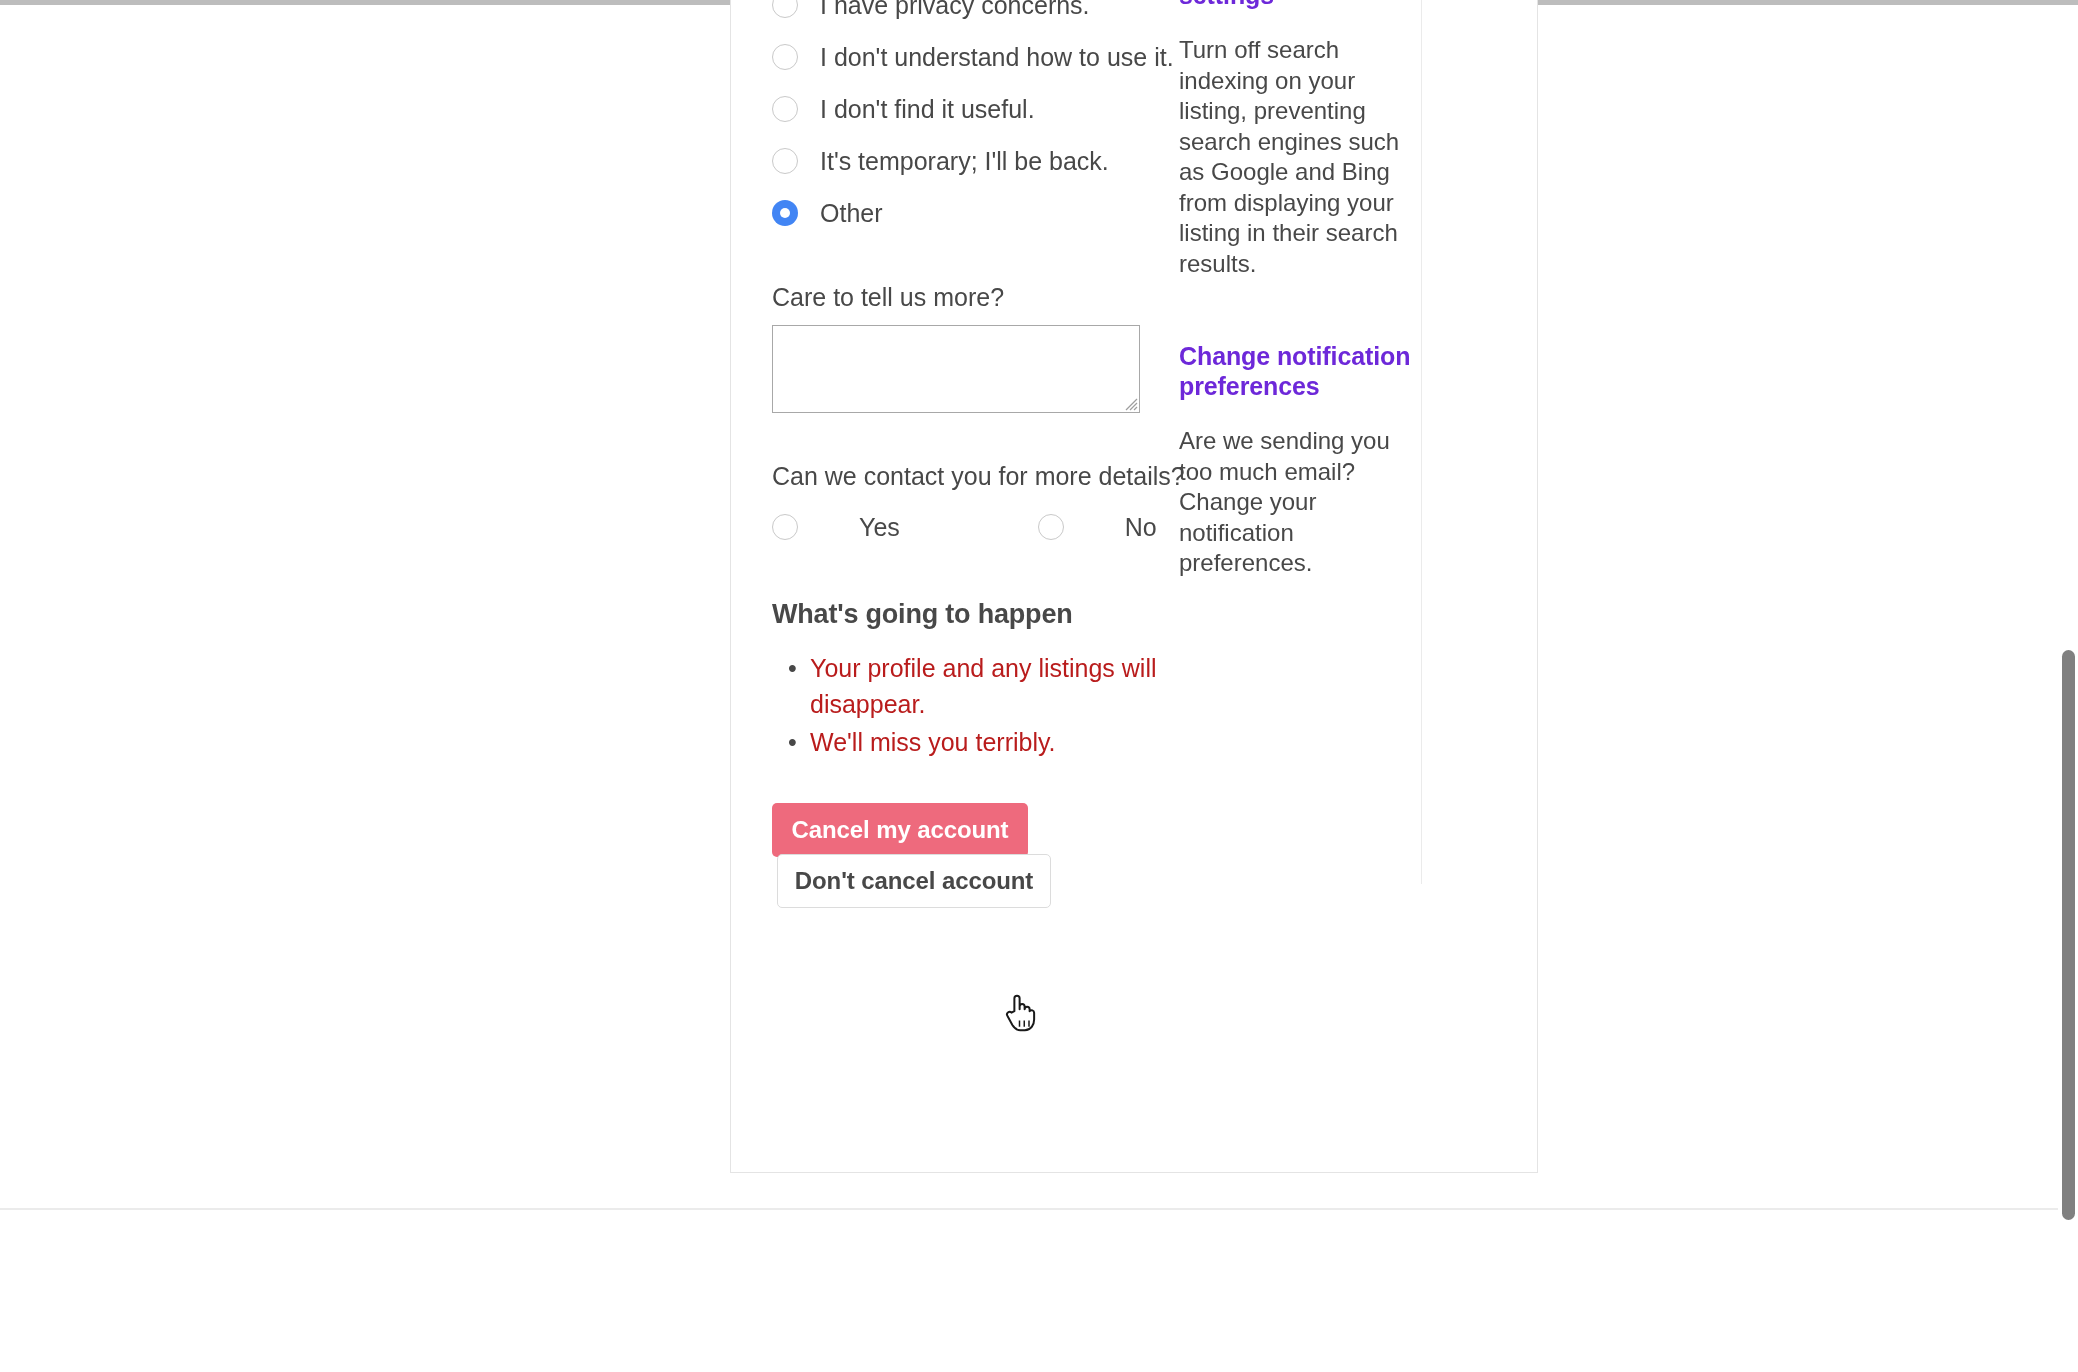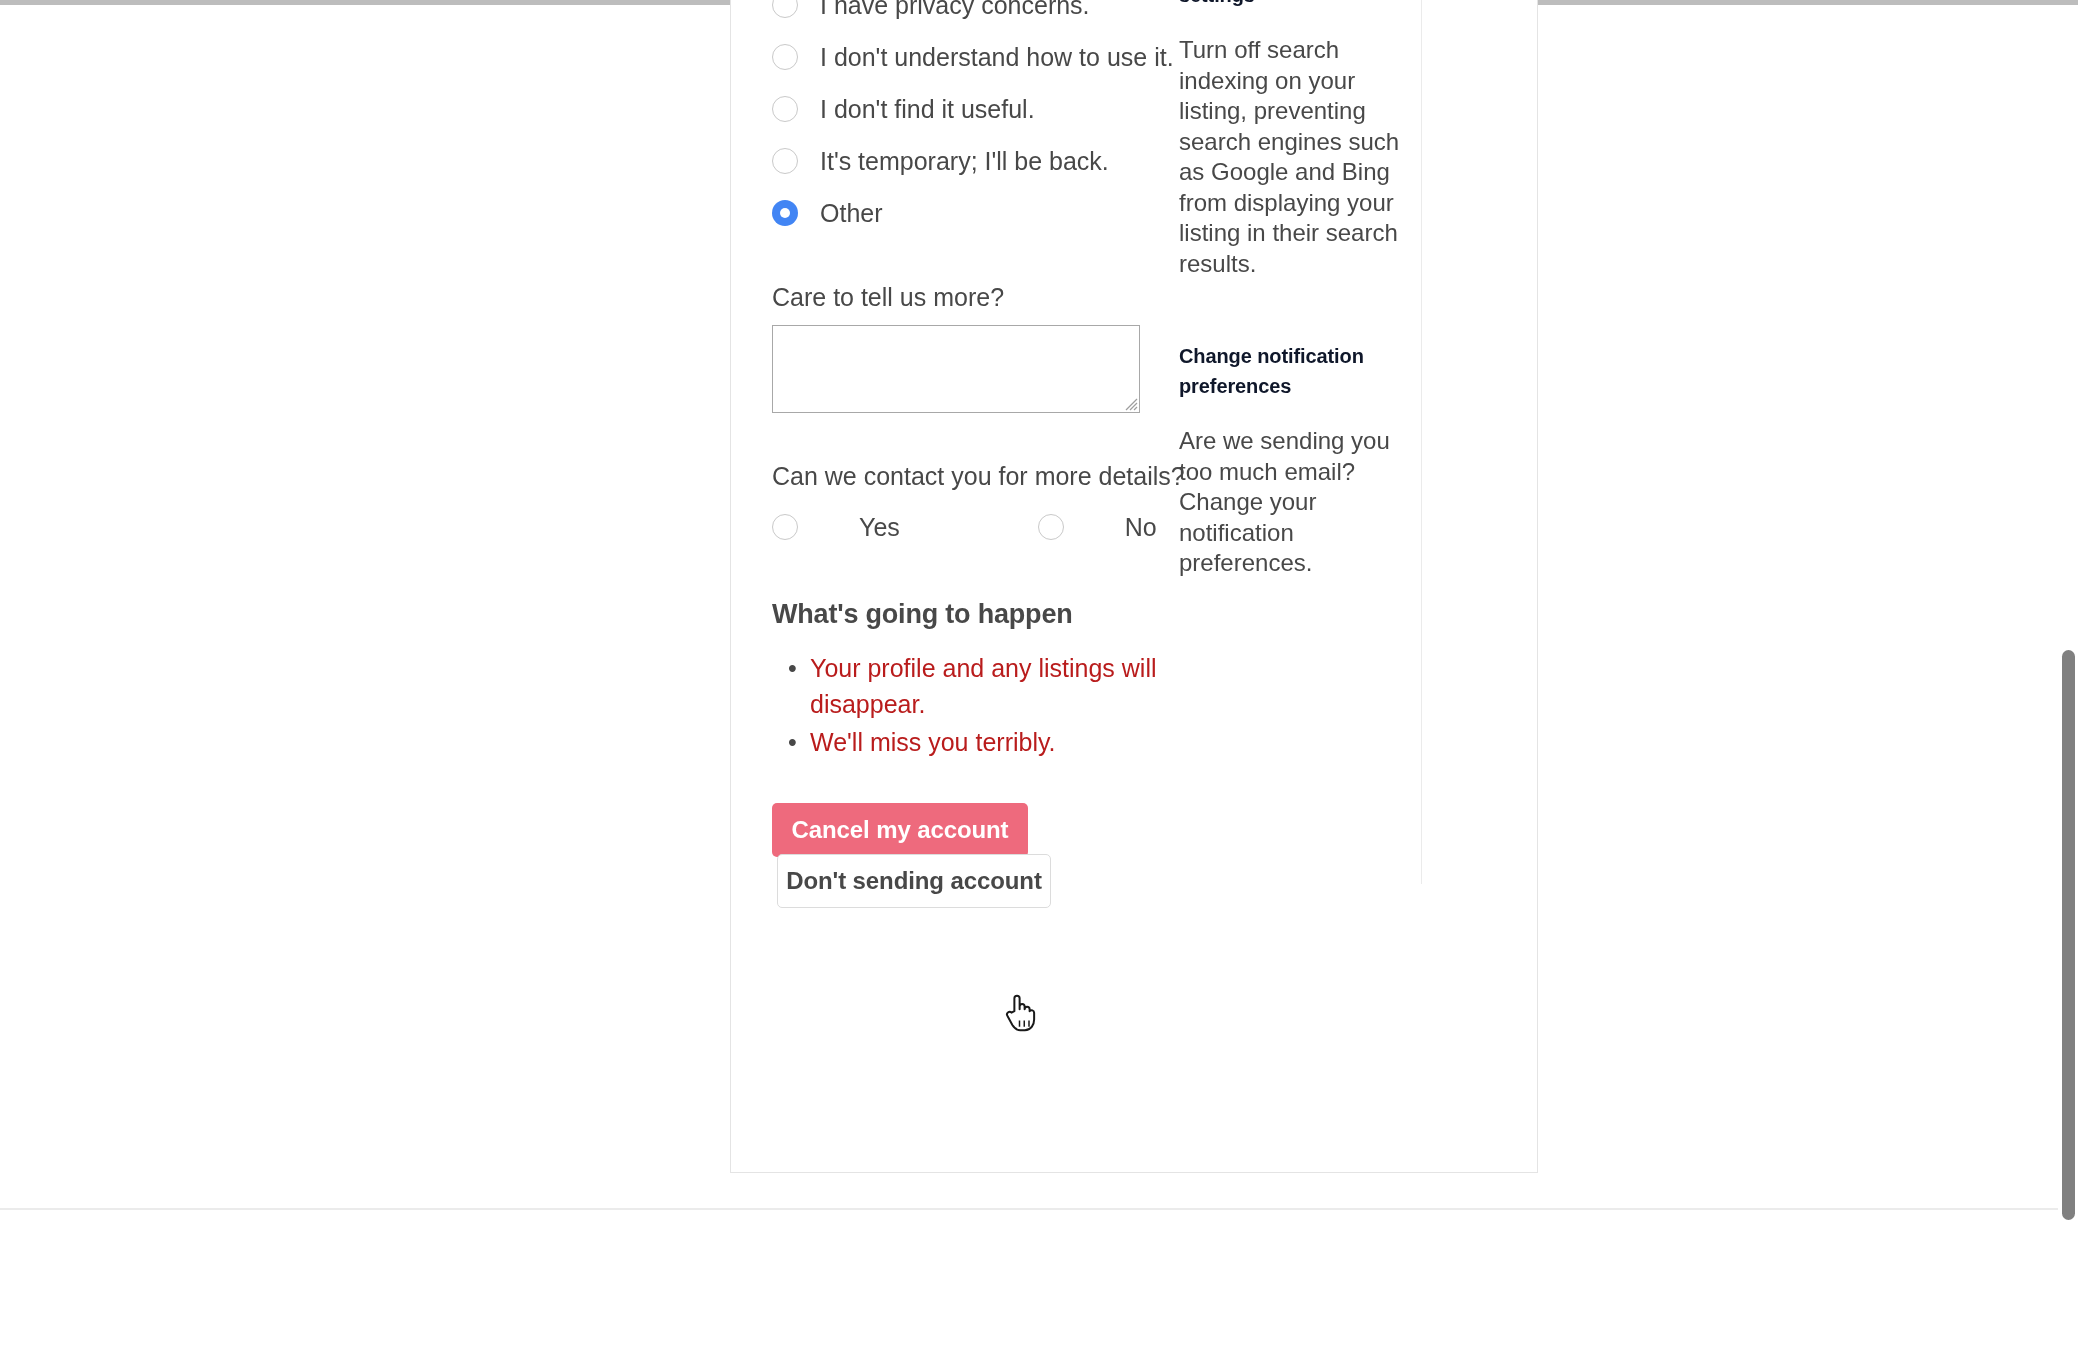--- a/index.html
+++ b/index.html
@@ -220,22 +220,22 @@
     border-radius: 5px;
     font-family: "Liberation Sans", sans-serif;
     font-size: 24px;
     font-weight: bold;
     cursor: pointer;
     letter-spacing: -0.1px;
   }
 
   
   .aside-link {
-    color: #0f172a;
-    font-size: 20px;
+    color: #6d28d9;
+    font-size: 25px;
     line-height: 30px;
     font-weight: bold;
     text-decoration: none;
     display: block;
     letter-spacing: -0.1px;
   }
   .aside-link.first { margin-top: -20px; }
   .aside-text {
     font-size: 24px;
     line-height: 30.5px;
@@ -356,21 +356,21 @@
 
         <div class="section-title">What's going to happen</div>
 
         <ul class="happen">
           <li>Your profile and any listings will disappear.</li>
           <li>We'll miss you terribly.</li>
         </ul>
 
         <div class="btn-wrap">
           <button class="btn-cancel">Cancel my account</button>
-          <button class="btn-keep">Don't sending account</button>
+          <button class="btn-keep">Don't cancel account</button>
         </div>
 
       </div>
 
       <div class="aside-col">
 
         <div class="aside-block">
           <a class="aside-link first" href="#">settings</a>
           <div class="aside-text">Turn off search indexing on your listing, preventing search engines such as Google and Bing from displaying your listing in their search results.</div>
         </div>

